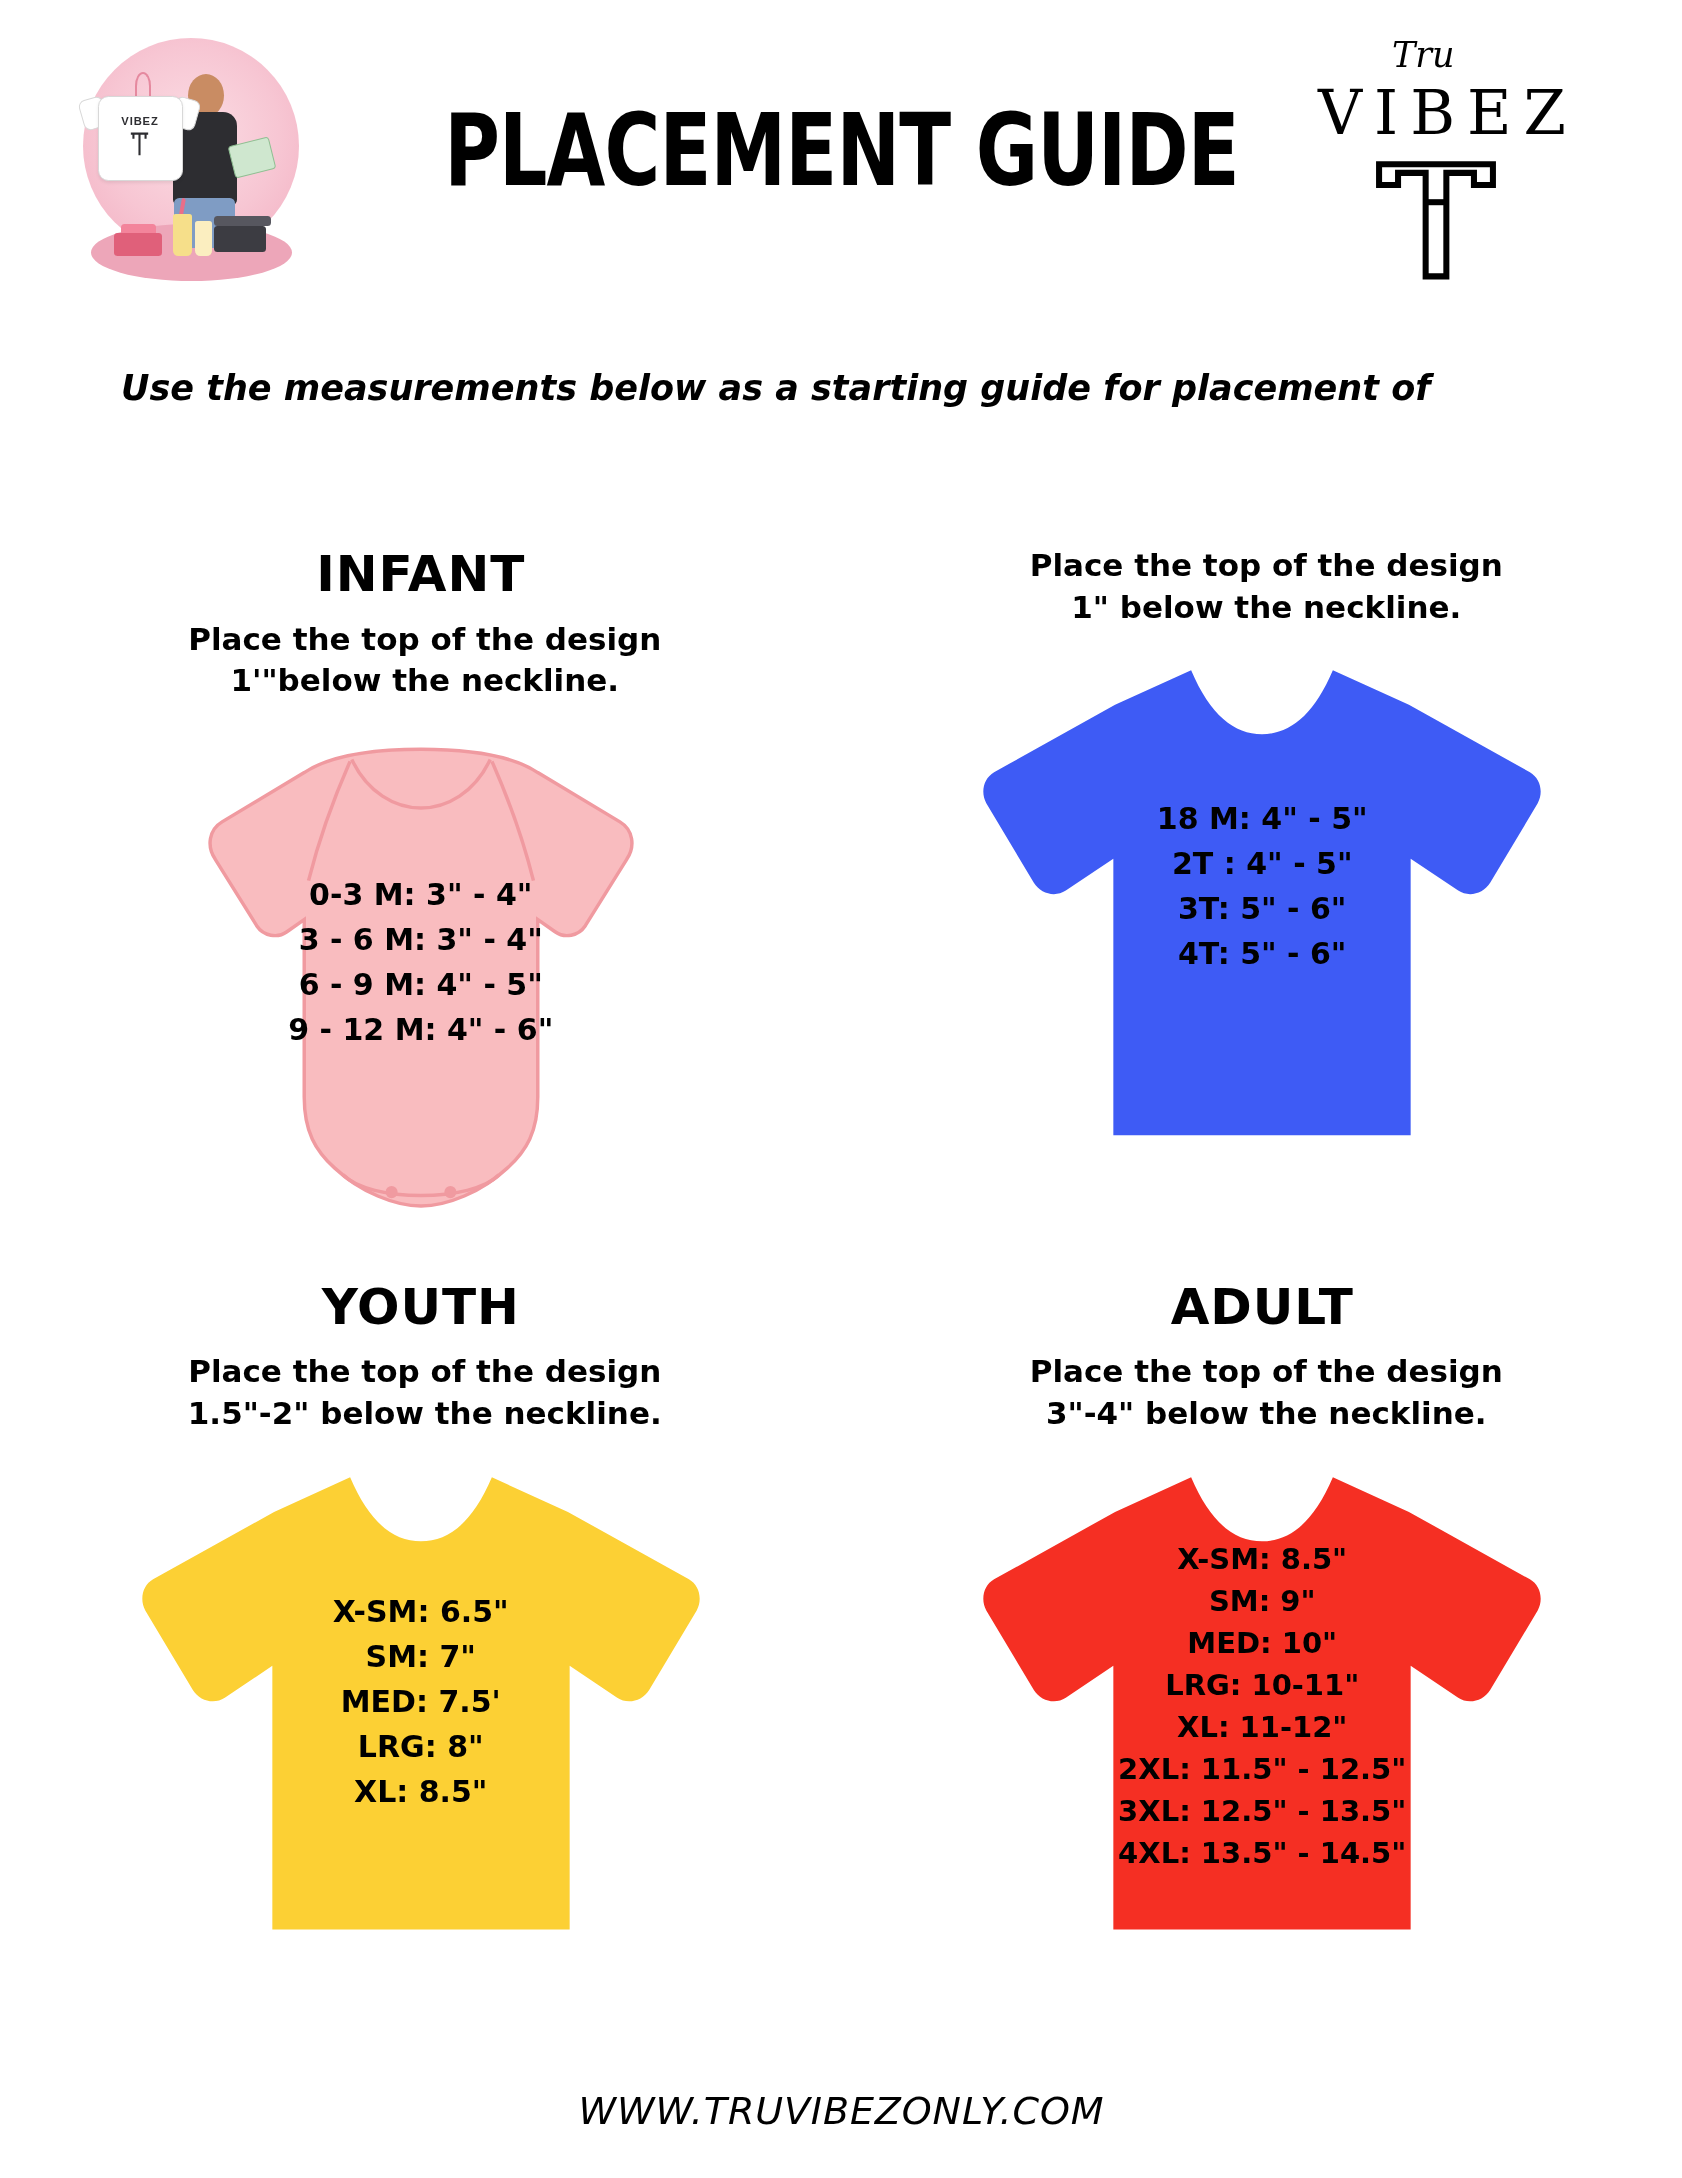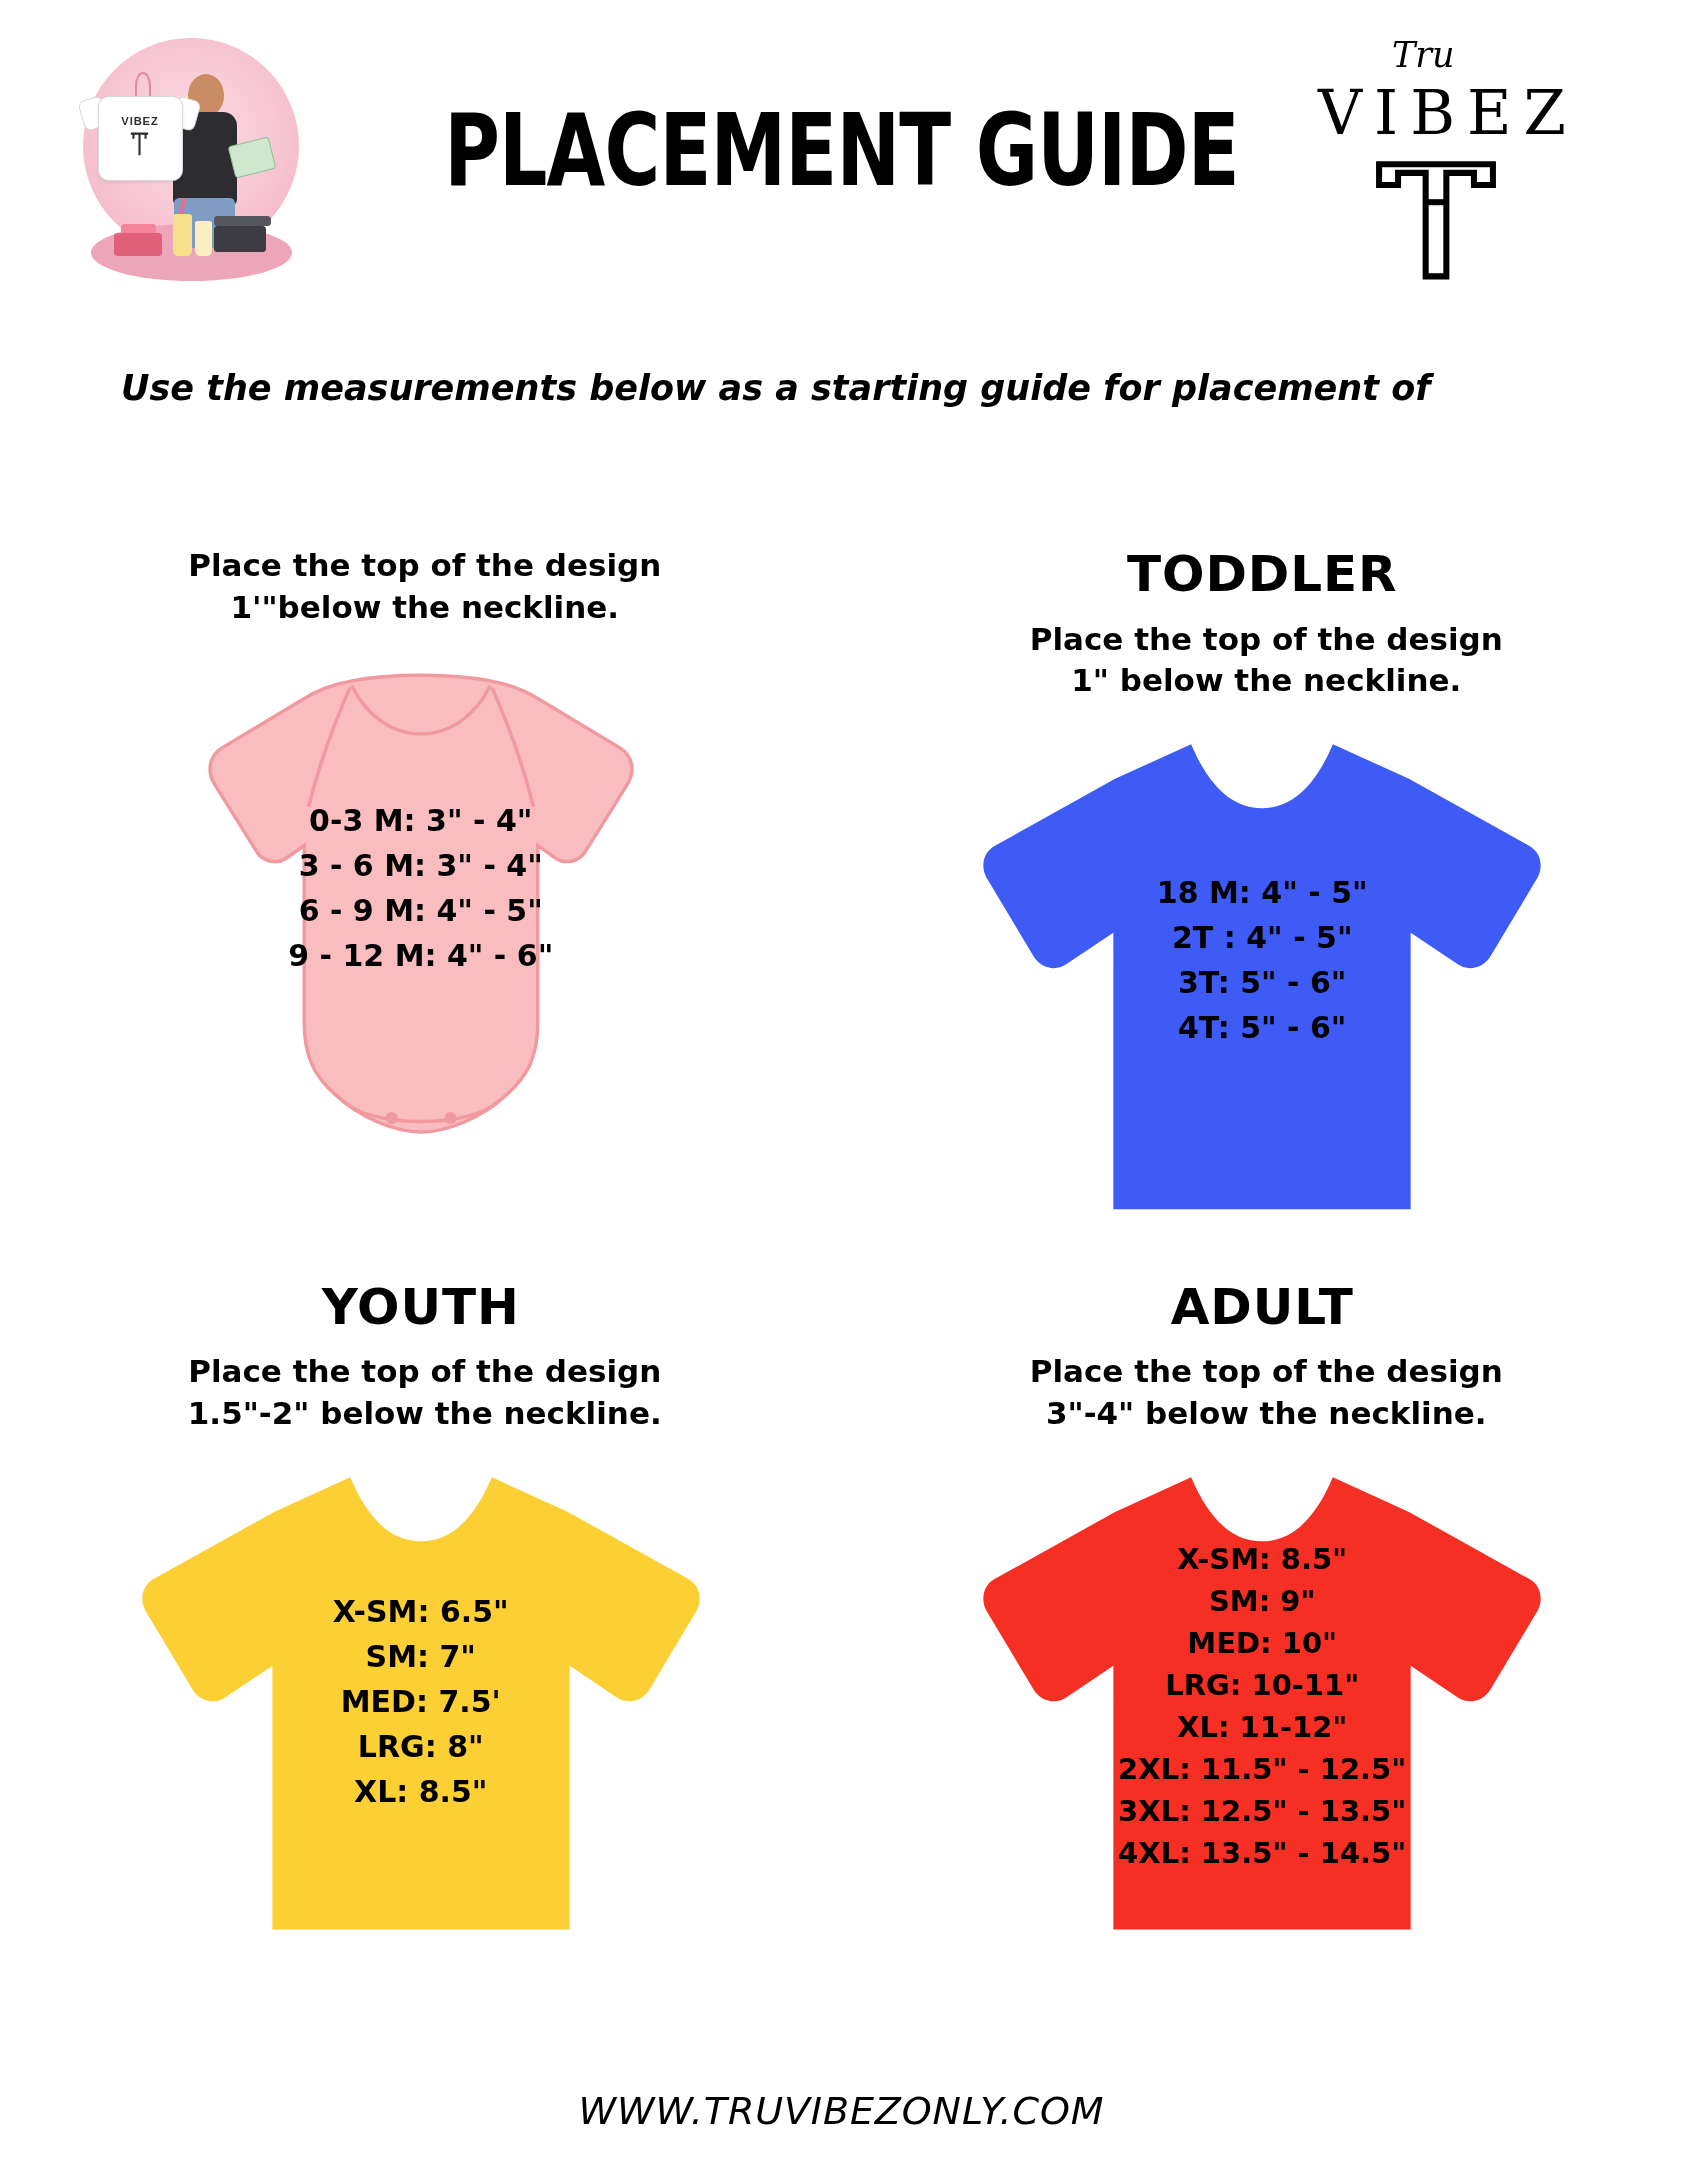--- a/index.html
+++ b/index.html
@@ -359,20 +359,21 @@
 
 <div class="intro">
   <div>Use the measurements below as a starting guide for placement of</div>
 </div>
 
 <div class="grid">
 
   <div class="row">
 
     <div class="cell">
+      <div class="cat-title">INFANT</div>
       <div class="cat-sub">
         <div>Place the top of the design</div>
         <div>1'"below the neckline.</div>
       </div>
 
       <div class="garment-wrap">
         <svg class="garment-svg" width="571" height="519" viewBox="0 0 660 600">
 
           <path d="M195 55
                    C225 35, 275 28, 330 28
@@ -406,21 +407,20 @@
         <div class="sizes sizes-infant">
           <div>0-3 M: 3" - 4"</div>
           <div>3 - 6 M: 3" - 4"</div>
           <div>6 - 9 M: 4" - 5"</div>
           <div>9 - 12 M: 4" - 6"</div>
         </div>
       </div>
     </div>
 
     <div class="cell">
-      <div class="cat-title">TODDLER</div>
       <div class="cat-sub">
         <div>Place the top of the design</div>
         <div>1" below the neckline.</div>
       </div>
 
       <div class="garment-wrap">
         <svg class="garment-svg" width="605" height="519" viewBox="0 0 700 600">
           <path d="M268 22
                    L180 62
                    L40 140

